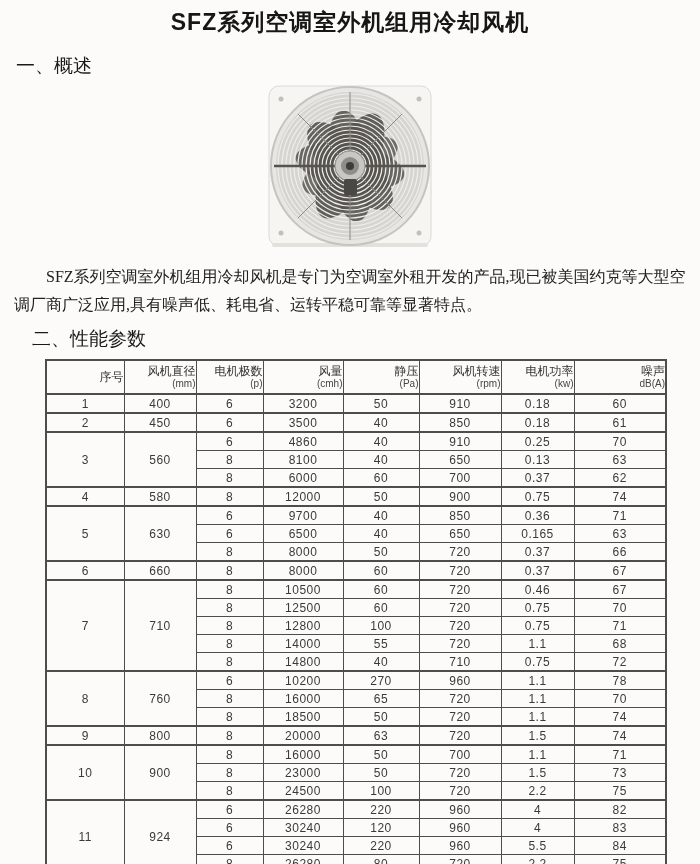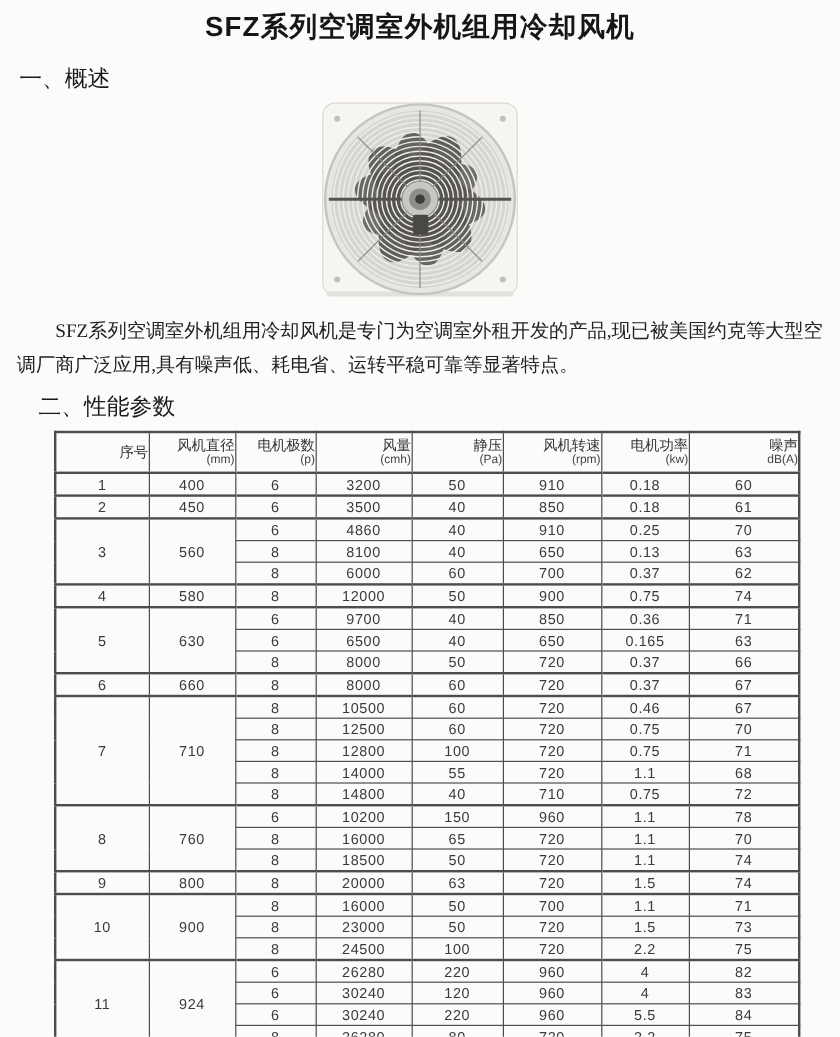--- a/index.html
+++ b/index.html
@@ -322,21 +322,21 @@
           <td>40</td>
           <td>710</td>
           <td>0.75</td>
           <td>72</td>
         </tr>
         <tr class="group-start">
           <td rowspan="3">8</td>
           <td rowspan="3">760</td>
           <td>6</td>
           <td>10200</td>
-          <td>150</td>
+          <td>270</td>
           <td>960</td>
           <td>1.1</td>
           <td>78</td>
         </tr>
         <tr>
           <td>8</td>
           <td>16000</td>
           <td>65</td>
           <td>720</td>
           <td>1.1</td>

